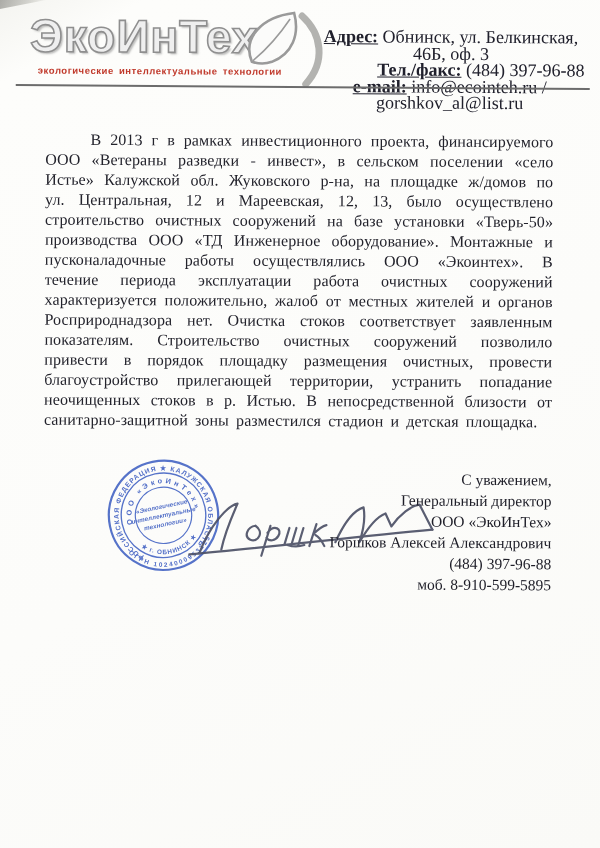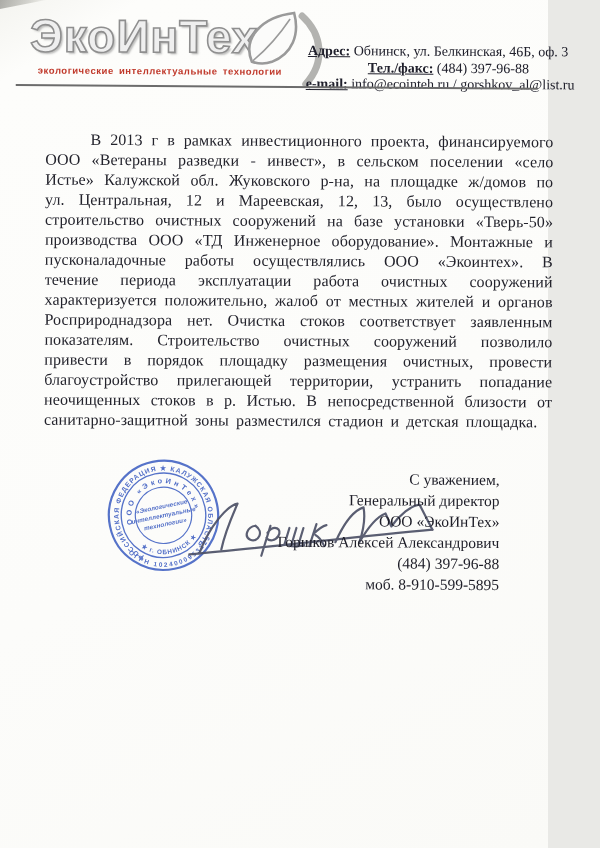--- a/index.html
+++ b/index.html
@@ -2,21 +2,21 @@
 <html lang="ru"><head>
 <meta charset="utf-8">
 <style>
   html,body{margin:0;padding:0;}
   body{
     width:600px;height:848px;overflow:hidden;
     background:#e9e9e6;
     font-family:"Liberation Serif", serif;
   }
   .paper{
-    position:relative;width:548px;height:848px;
+    position:relative;width:600px;height:848px;
     background:linear-gradient(150deg,#f4f4f0 0%,#fdfdfb 7%,#fcfcfa 55%,#fafaf7 100%);
   }
   .scan-corner{
     position:absolute;left:0;top:0;width:46px;height:9px;
     background:linear-gradient(110deg,#70706b,#b9b9b2 60%,transparent);
     clip-path:polygon(0 0,100% 0,0 100%);
     opacity:.55;
   }
   .sheet{position:absolute;inset:0;transform:rotate(0.3deg);transform-origin:300px 420px;}
 
@@ -32,22 +32,22 @@
     white-space:nowrap;
   }
   .logo-art{position:absolute;left:212px;top:-2px;width:92px;height:92px;}
   .logo-tagline{
     position:absolute;left:12px;top:56px;
     font-family:"Liberation Sans",sans-serif;font-weight:bold;
     font-size:9.5px;letter-spacing:.55px;word-spacing:2px;
     color:#c0392b;white-space:nowrap;
   }
   .contact{
-    position:absolute;left:306px;top:43px;width:286px;
-    font-size:14px;line-height:16.5px;color:#20202c;
+    position:absolute;left:306px;top:28px;width:286px;
+    font-size:18px;line-height:16.5px;color:#20202c;text-align:center;
   }
   .c-label{font-weight:bold;text-decoration:underline;}
   .c-row.r2{margin-left:16px;padding-left:44px;}
   .c-row.r3{margin-left:-2px;}
   .divider{
     position:absolute;left:14px;right:12px;top:86px;height:2px;
     background:#6c6c6c;transform:rotate(.12deg);
   }
 
   

